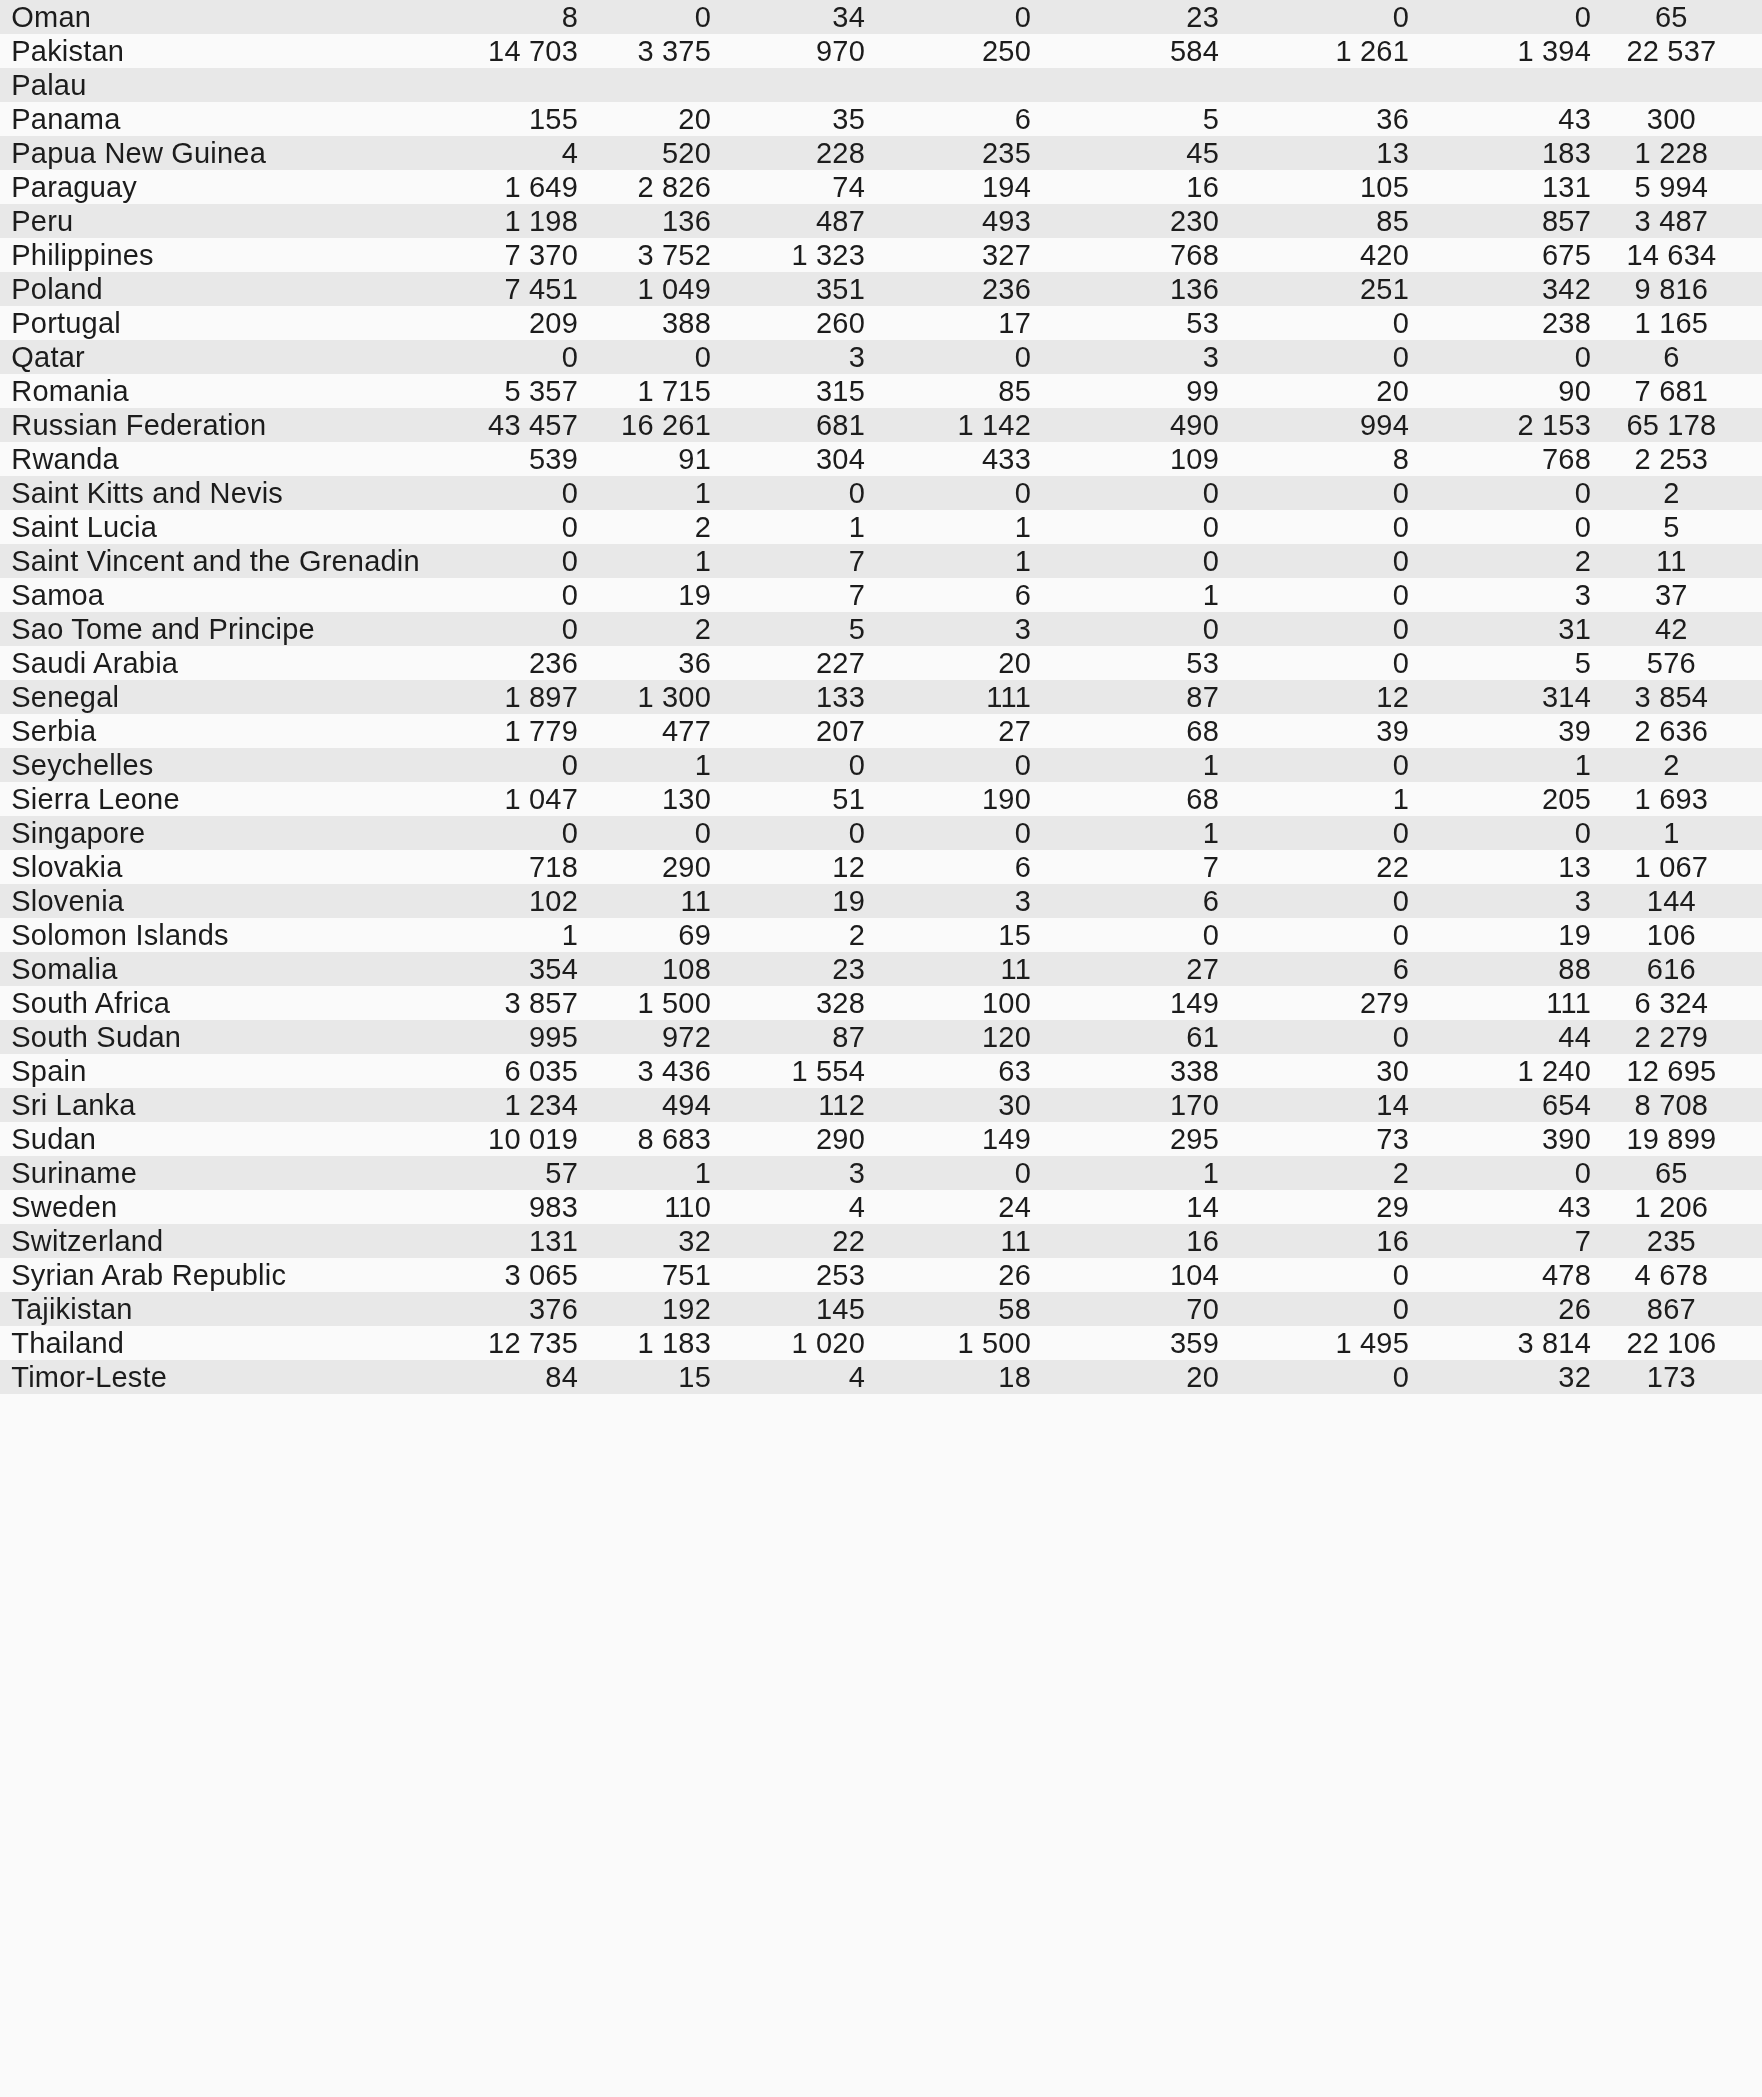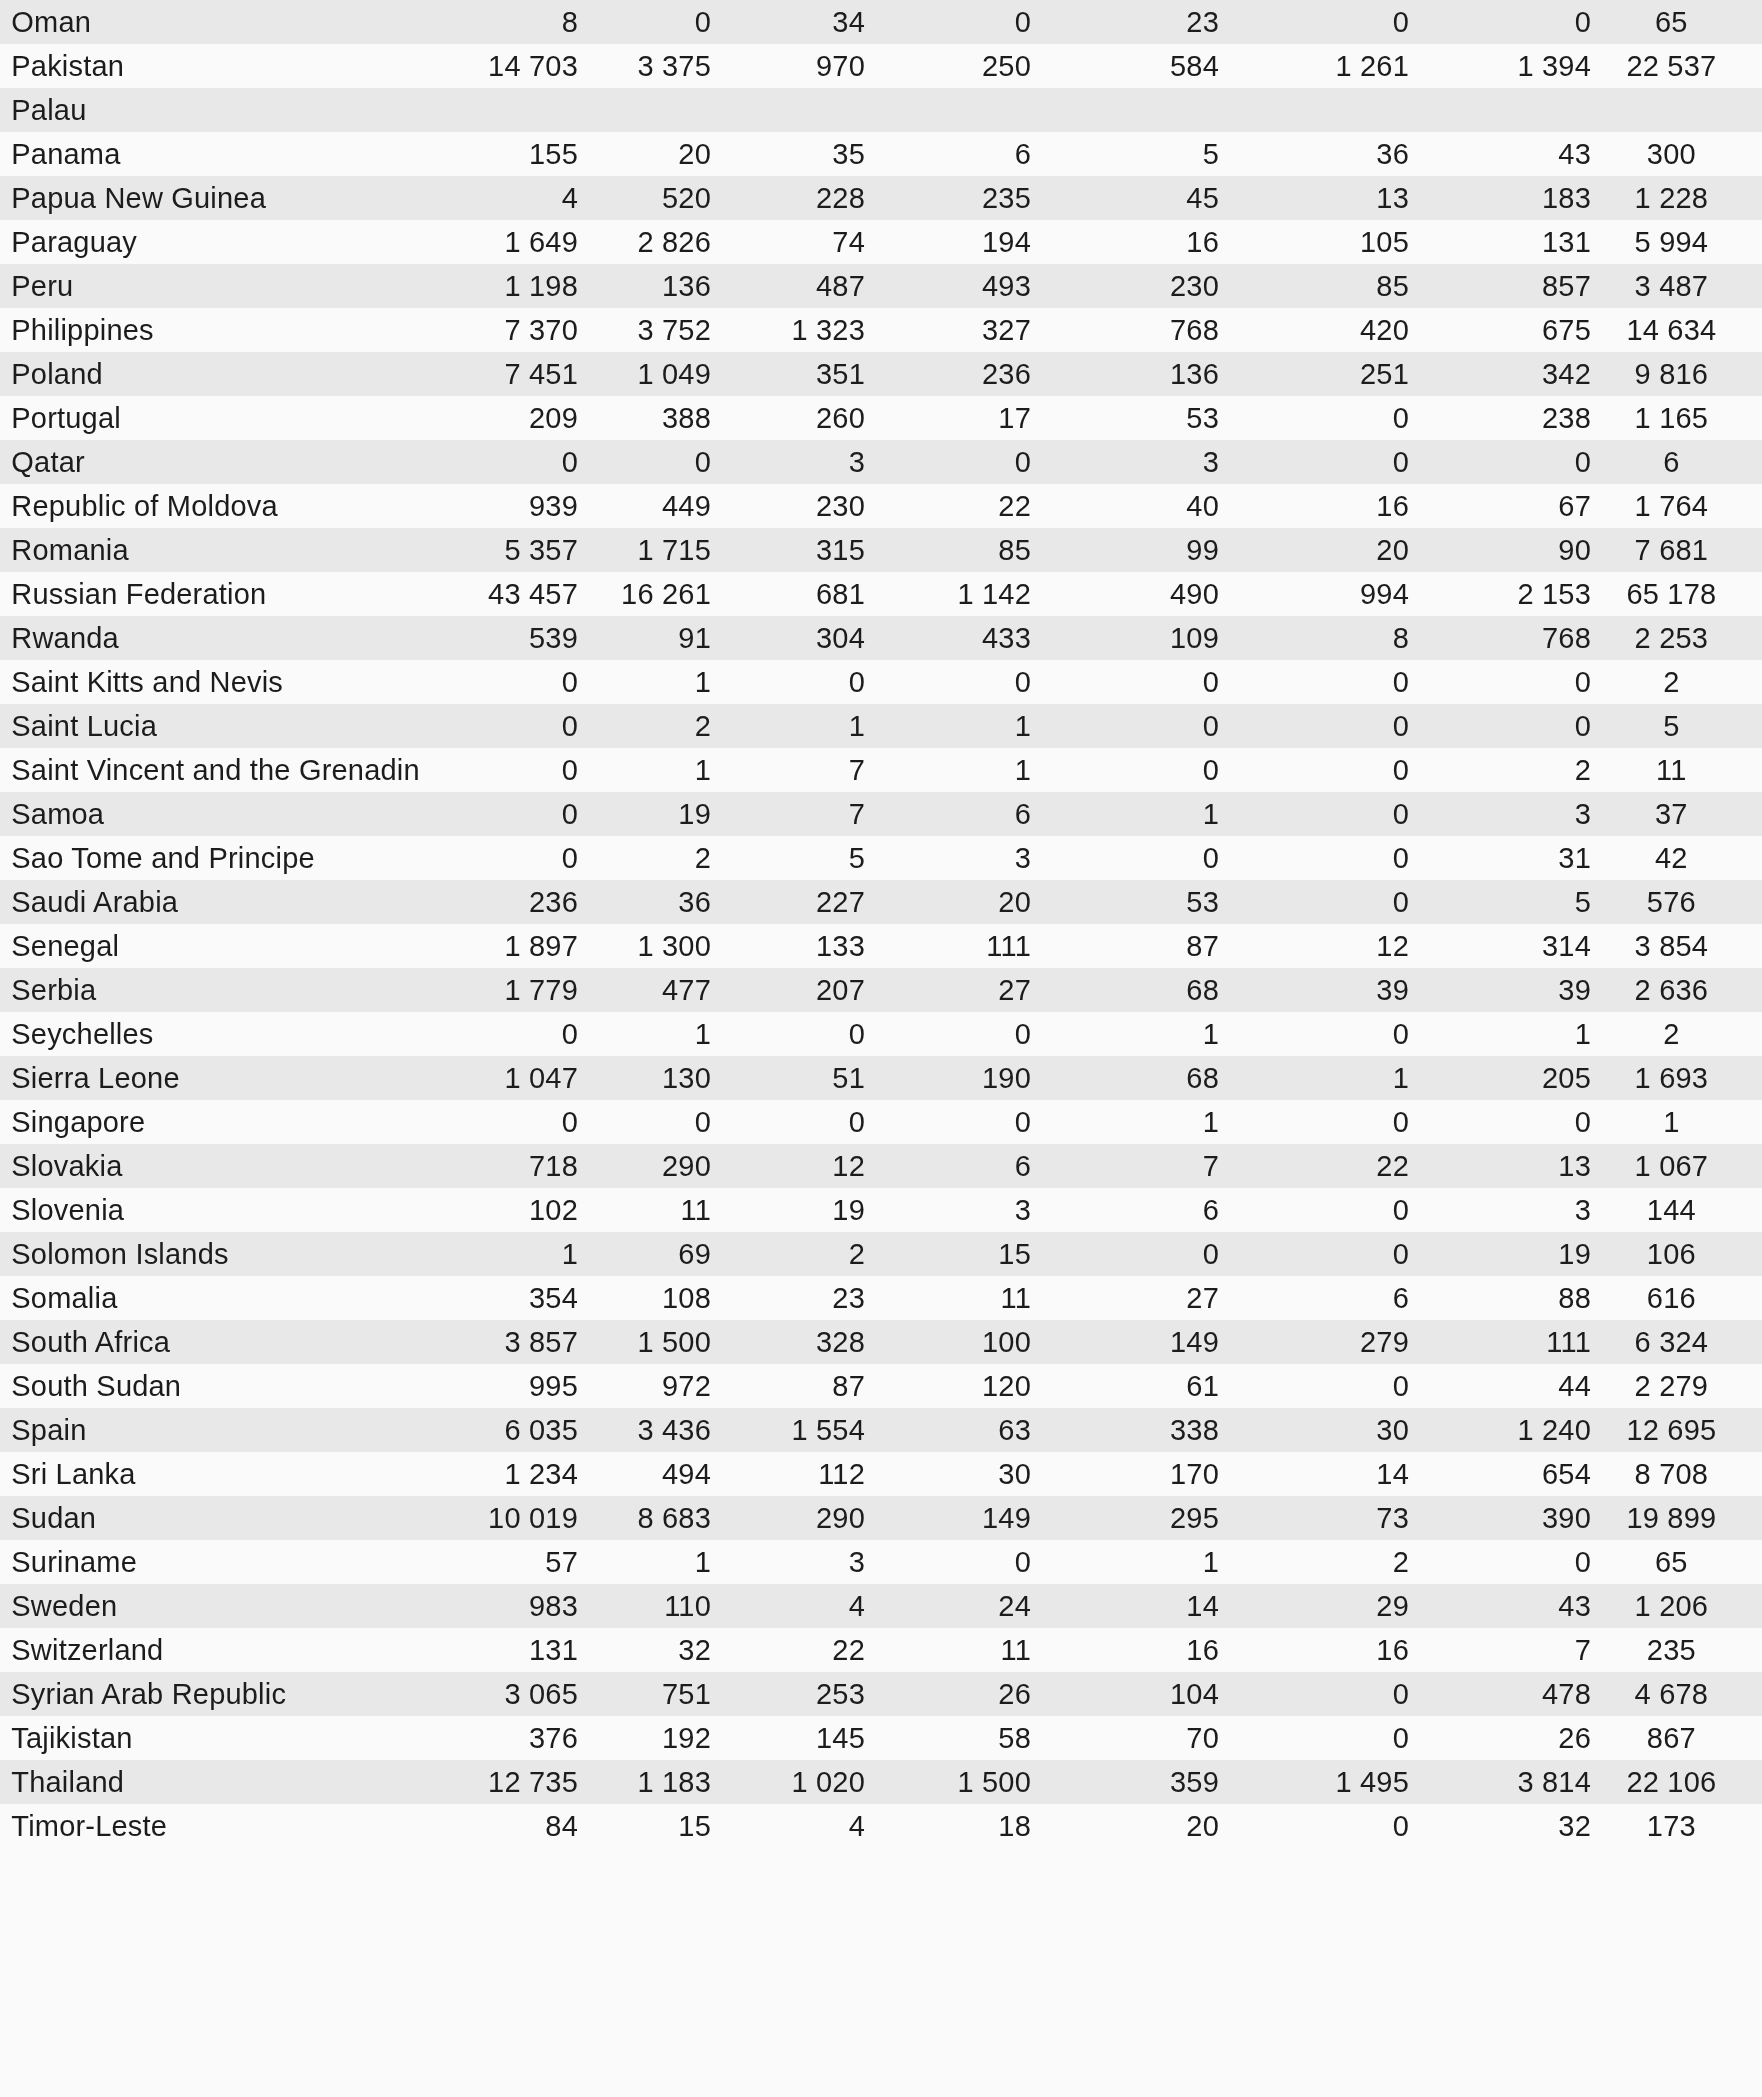--- a/index.html
+++ b/index.html
@@ -18,21 +18,21 @@
     width: 1763px;
     height: 2097px;
     overflow: hidden;
   }
   table.data-table {
     border-collapse: collapse;
     table-layout: fixed;
     width: 1763px;
   }
   table.data-table tr {
-    height: 44px;
+    height: 34px;
   }
   table.data-table tr:nth-child(odd) {
     background: #e8e8e8;
   }
   table.data-table tr:nth-child(even) {
     background: #fafafa;
   }
   td {
     font-size: 29px;
     font-weight: 400;
@@ -186,31 +186,20 @@
           <td class="num">0</td>
           <td class="num">0</td>
           <td class="num">3</td>
           <td class="num">0</td>
           <td class="num">3</td>
           <td class="num">0</td>
           <td class="num">0</td>
           <td class="num last">6</td>
         </tr>
         <tr>
-          <td class="country">Republic of Moldova</td>
-          <td class="num">939</td>
-          <td class="num">449</td>
-          <td class="num">230</td>
-          <td class="num">22</td>
-          <td class="num">40</td>
-          <td class="num">16</td>
-          <td class="num">67</td>
-          <td class="num last">1 764</td>
-        </tr>
-        <tr>
           <td class="country">Romania</td>
           <td class="num">5 357</td>
           <td class="num">1 715</td>
           <td class="num">315</td>
           <td class="num">85</td>
           <td class="num">99</td>
           <td class="num">20</td>
           <td class="num">90</td>
           <td class="num last">7 681</td>
         </tr>

